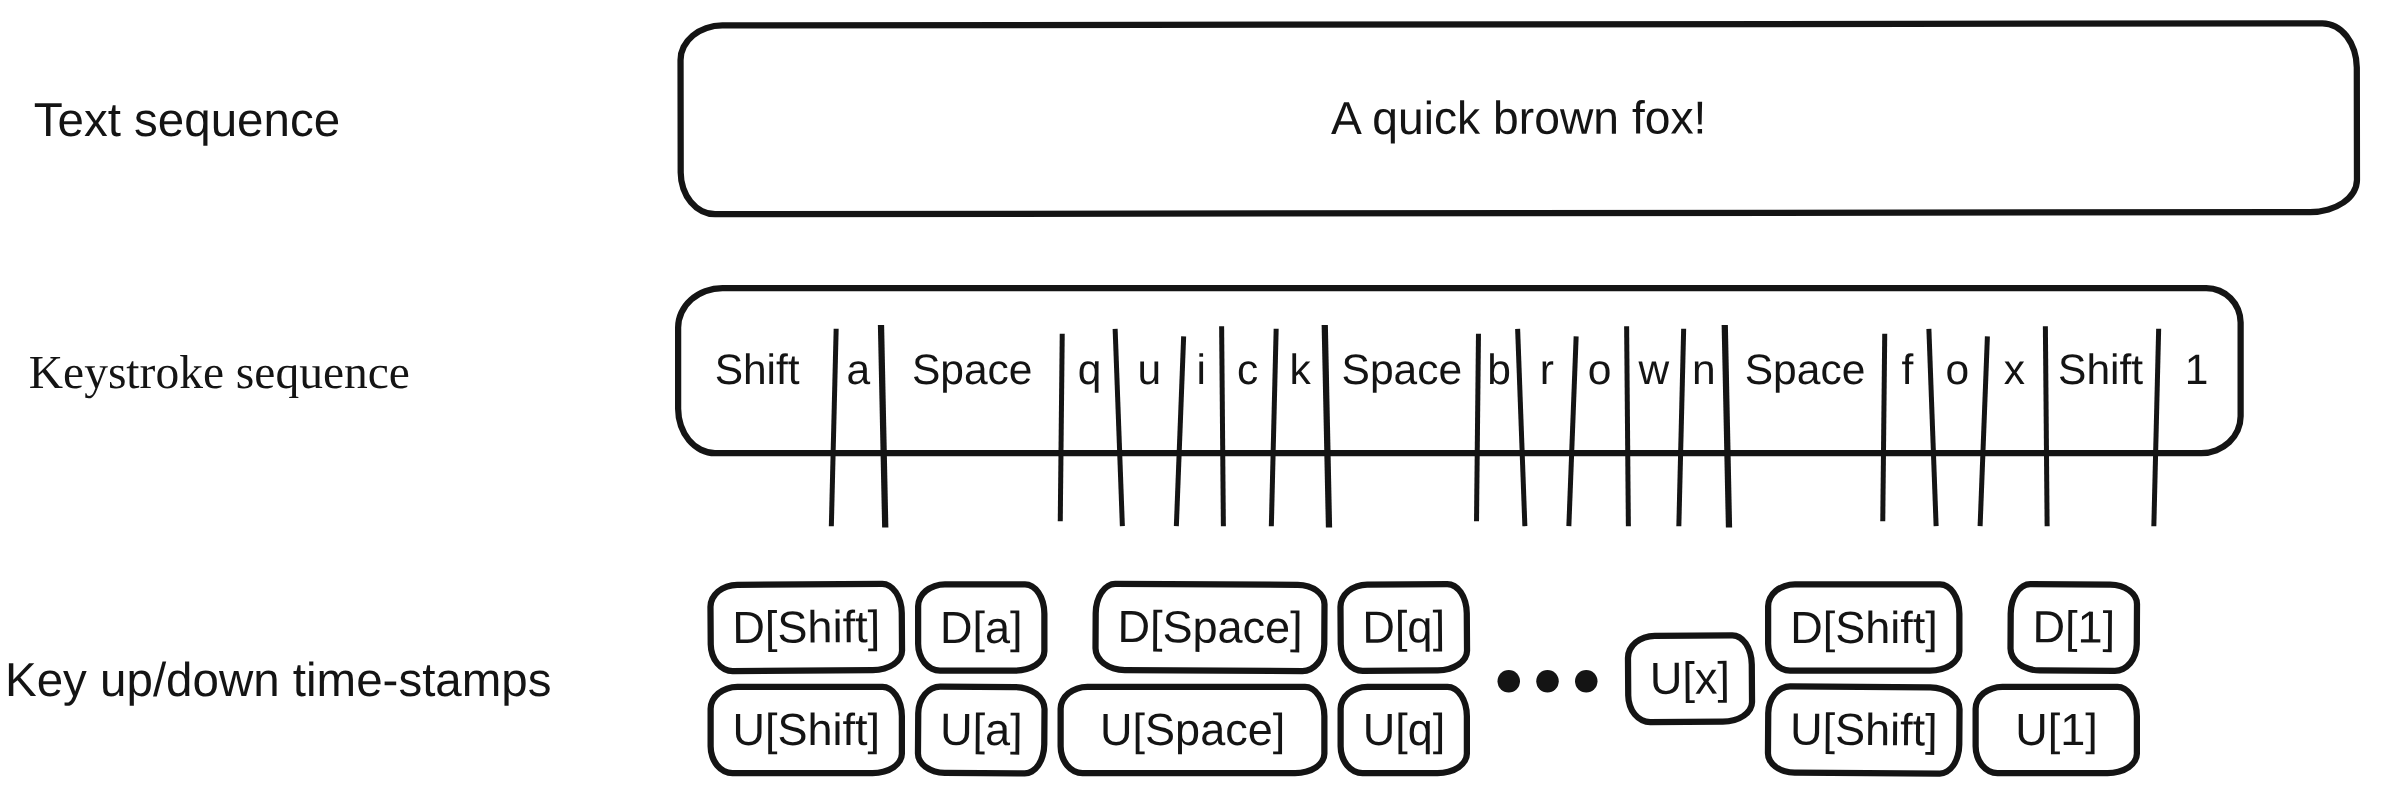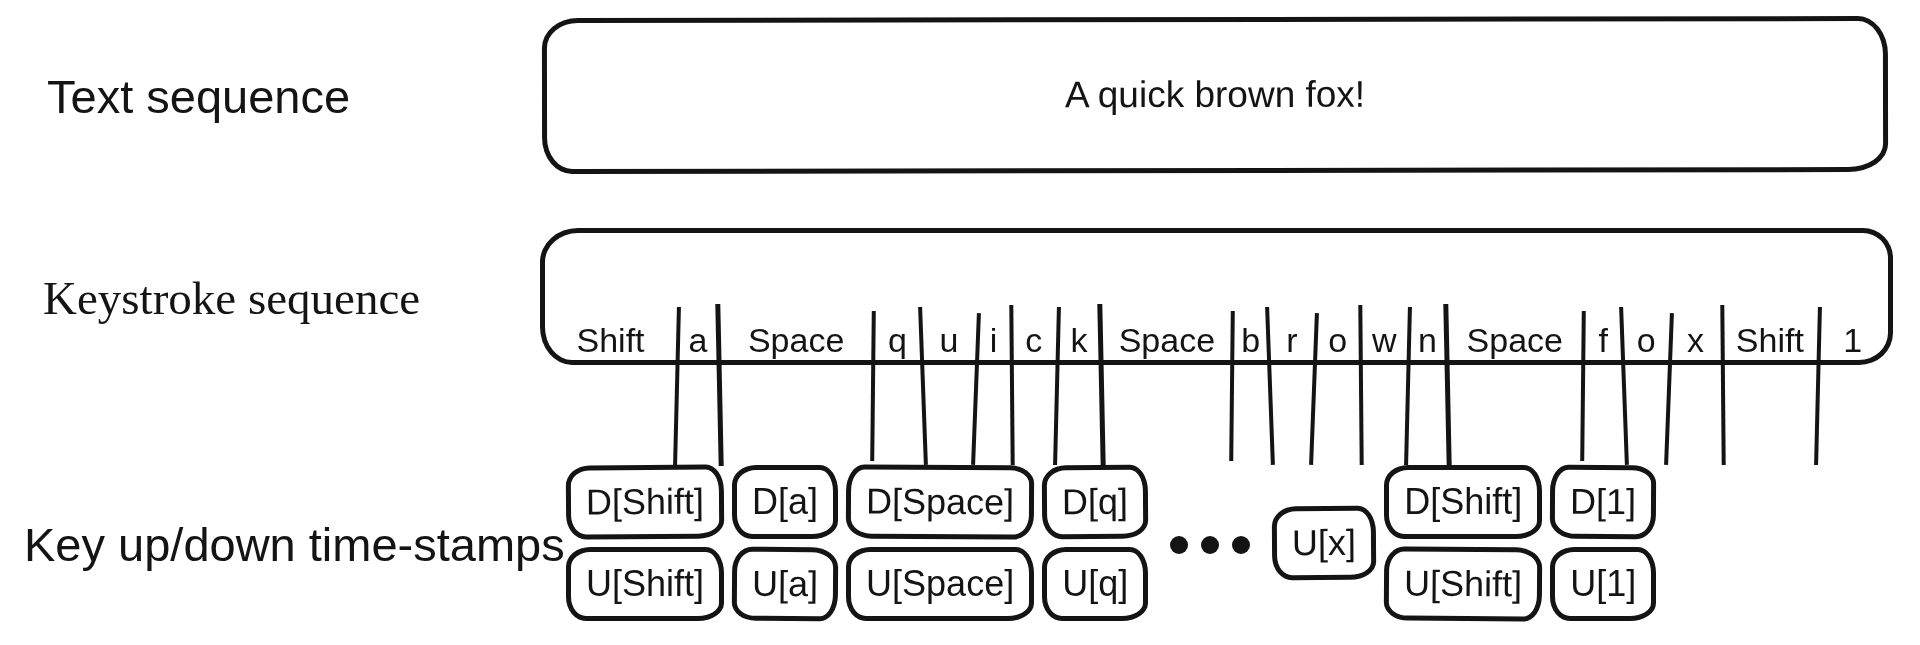--- a/index.html
+++ b/index.html
@@ -4,40 +4,40 @@
 <style>
   html, body { margin:0; padding:0; background:#ffffff; }
   .canvas {
     position:relative; width:1920px; height:645px;
     background:#ffffff; color:#141414;
     font-family:"Liberation Sans", sans-serif;
     overflow:hidden;
   }
 
   
-  .row-label { position:absolute; font-size:47px; line-height:46px; color:#141414; white-space:nowrap;margin-left:20px; }
+  .row-label { position:absolute; font-size:38px; line-height:46px; color:#141414; white-space:nowrap; }
   .row-label.l1 { left:27px;  top:74px;  }
   .row-label.l2 { left:23px;  top:275px;font-family:Liberation Serif, serif; }
   .row-label.l3 { left:4px;  top:522px; }
 
   
   .textbox {
     position:absolute; left:542px; top:17px; width:1346px; height:156px;
     box-sizing:border-box; border:5px solid #141414;
     border-radius:36px 30px 40px 30px / 30px 38px 28px 36px;
     display:flex; align-items:center; justify-content:center;
     font-size:37px; transform:rotate(-0.08deg);
   }
 
   
   .keysbox {
-    position:absolute; left:540px; top:228px; width:1353px; height:137px;
+    position:absolute; left:540px; top:228px; width:1255px; height:137px;
     box-sizing:border-box; border:5px solid #141414;
     border-radius:38px 30px 34px 32px / 34px 30px 32px 38px;
-    display:flex; align-items:flex-end;
+    display:flex; align-items:center;
   }
   .kcell {
     position:relative; display:flex; align-items:center; justify-content:center;
     font-size:34px; min-width:0;
   }
   .kdiv {
     position:absolute; right:-2px; width:3.5px; background:#141414; display:block;
   }
   .kdiv.d0 { top:-14px; height:158px; transform:rotate(1.4deg);  }
   .kdiv.d1 { top:-17px; height:162px; transform:rotate(-1.2deg); width:4.5px; }
@@ -53,21 +53,21 @@
   }
   .tgroup { display:flex; flex-direction:column; gap:8px; }
   .tbox {
     box-sizing:border-box; border:5px solid #141414;
     border-radius:24px 18px 26px 20px / 20px 26px 18px 24px;
     padding:10px 15px; font-size:36px; line-height:44px;
     text-align:center; white-space:nowrap; background:#fff;
   }
   .tgroup.j0 .tbox:first-child { transform:rotate(-0.4deg); }
   .tgroup.j1 .tbox:last-child  { transform:rotate(0.4deg); border-radius:20px 26px 18px 24px / 24px 20px 26px 18px; }
-  .tgroup.j2 .tbox:first-child { transform:rotate(0.3deg);  border-radius:18px 24px 20px 26px / 26px 18px 24px 20px; }
+  .tgroup.j2 .tbox:first-child { transform:rotate(0.3deg);  border-radius:18px 24px 20px 26px / 26px 18px 24px 20px;margin-left:28px; }
 
   .dots { display:flex; gap:13px; margin:0 14px; align-self:center; padding-top:4px; }
   .dot  { width:18px; height:18px; border-radius:50%; background:#141414; }
 </style>
 </head>
 <body>
 
 <div class="canvas">
 
   <div class="row-label l1">Text sequence</div>

